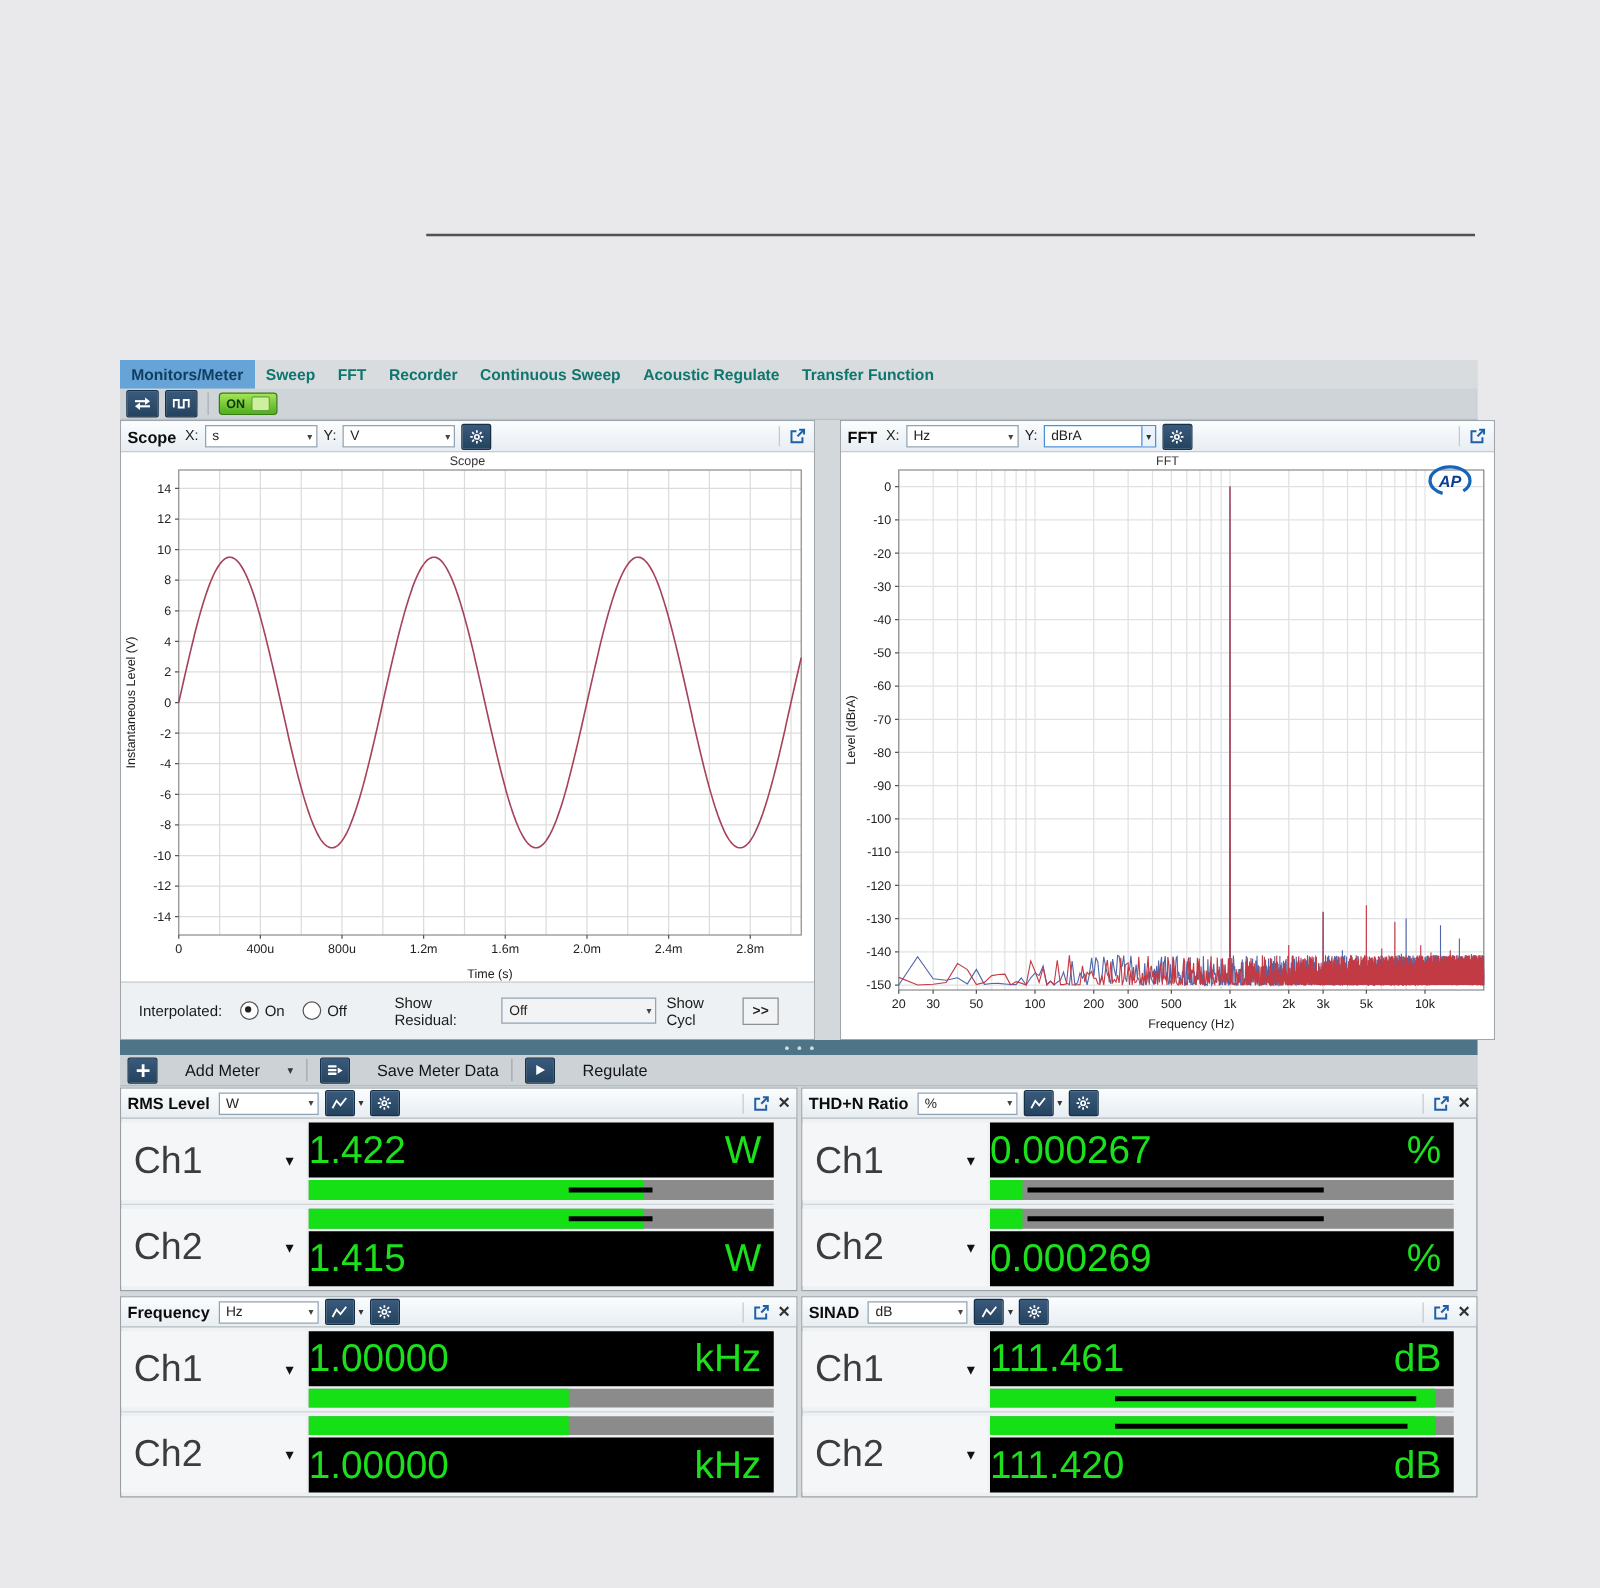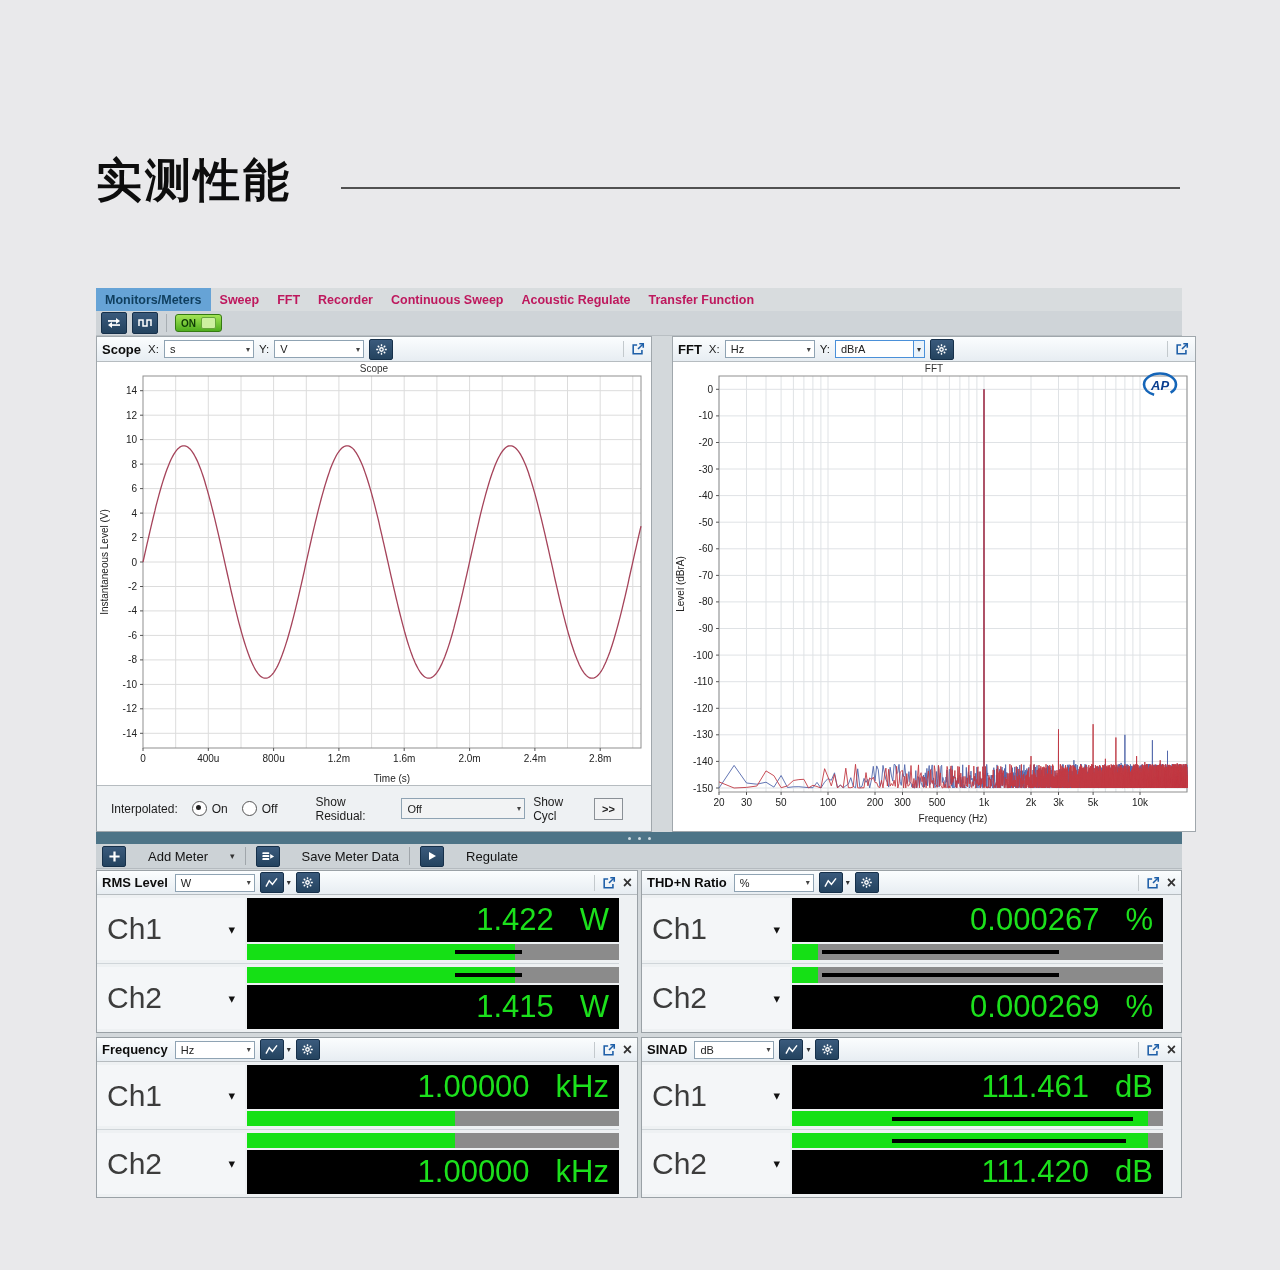--- a/index.html
+++ b/index.html
@@ -8,21 +8,21 @@
 
   
   .page-title{position:absolute;left:96px;top:150px;font-size:46px;font-weight:600;color:#0d0d0d;letter-spacing:3px;}
   .title-rule{position:absolute;left:341px;top:187px;width:839px;height:2px;background:#515151;}
 
   
   .app{position:absolute;left:96px;top:288px;width:1086px;height:910px;background:#d3d8db;}
 
   
   .tab-bar{position:absolute;left:0;top:0;right:0;height:23px;display:flex;align-items:stretch;background:#d8dcde;}
-  .tab{display:flex;align-items:center;padding:0 9px;font-size:12.5px;font-weight:bold;color:#be185d;cursor:default;}
+  .tab{display:flex;align-items:center;padding:0 9px;font-size:12.5px;font-weight:bold;color:#0f766e;cursor:default;}
   .tab.active{background:#66a3d6;color:#0f3e5e;}
 
   
   .main-toolbar{position:absolute;left:0;top:23px;right:0;height:25px;background:#cfd4d8;border-bottom:1px solid #b9bfc3;display:flex;align-items:center;padding-left:5px;gap:5px;box-sizing:border-box;}
   .tb-icon{width:24px;height:20px;background:linear-gradient(#3a5a7c,#24435f);border:1px solid #16304a;border-radius:2px;display:flex;align-items:center;justify-content:center;}
   .tb-sep{width:1px;height:18px;background:#a8aeb3;margin:0 3px;}
   .on-toggle{display:flex;align-items:center;gap:5px;height:16px;padding:0 5px;background:linear-gradient(#a4e556,#4fae1f);border:1px solid #357a12;border-radius:3px;}
   .on-label{font-size:10px;font-weight:bold;color:#0e3a06;}
   .on-knob{width:13px;height:10px;background:#cdf0a0;border:1px solid #67a63c;border-radius:2px;}
 
@@ -73,38 +73,37 @@
   .meter-panel{border:1px solid #9aa1a6;background:#eef1f3;display:flex;flex-direction:column;box-sizing:border-box;}
   .meter-header{height:23px;flex:none;background:linear-gradient(#fbfdfe,#e7edf2);border-bottom:1px solid #b6bcc0;display:flex;align-items:center;padding:0 5px;gap:5px;}
   .m-title{font-weight:bold;font-size:13px;color:#0c0c0c;margin-right:2px;}
   .m-dd{width:80px;}
   .meter-body{flex:1;display:flex;flex-direction:column;padding:3px 18px 3px 0;}
   .ch-block{flex:1;display:flex;gap:2px;}
   .ch-block + .ch-block{border-top:1px solid #cfd5d9;margin-top:3px;padding-top:3px;}
   .ch-label{width:128px;flex:none;background:#f4f6f8;display:flex;align-items:center;justify-content:space-between;padding:0 10px 0 10px;font-size:30px;color:#3c3c3c;}
   .ch-arr{font-size:13px;color:#111;}
   .ch-right{flex:1;display:flex;flex-direction:column;gap:2px;}
-  .val-box{height:44px;flex:none;background:#000;display:flex;align-items:center;justify-content:flex-end;padding-right:10px;font-size:31px;color:#1ce01c;}
+  .val-box{height:44px;flex:none;background:#000;display:flex;align-items:center;justify-content:space-between;padding-right:10px;font-size:31px;color:#1ce01c;}
   .val-box .unit{margin-left:26px;}
   .bar{flex:1;min-height:13px;background:#8b8b8b;position:relative;}
   .bar-fill{position:absolute;left:0;top:0;bottom:0;background:#15e015;}
   .bar-marker{position:absolute;top:50%;height:4px;transform:translateY(-50%);background:#000;}
 
   svg text{font-family:"Liberation Sans","DejaVu Sans",sans-serif;}
 </style>
 </head>
 <body>
 
 <div class="stage">
-  <div class="page-title">实测性能</div>
   <div class="title-rule"></div>
 
   <div class="app">
     <div class="tab-bar" id="tab-bar">
-        <div class="tab active">Monitors/Meters</div>
+        <div class="tab active">Monitors/Meter</div>
         <div class="tab">Sweep</div>
         <div class="tab">FFT</div>
         <div class="tab">Recorder</div>
         <div class="tab">Continuous Sweep</div>
         <div class="tab">Acoustic Regulate</div>
         <div class="tab">Transfer Function</div>
       </div>
 
     <div class="main-toolbar">
       <span class="tb-icon" id="icon-swap">

